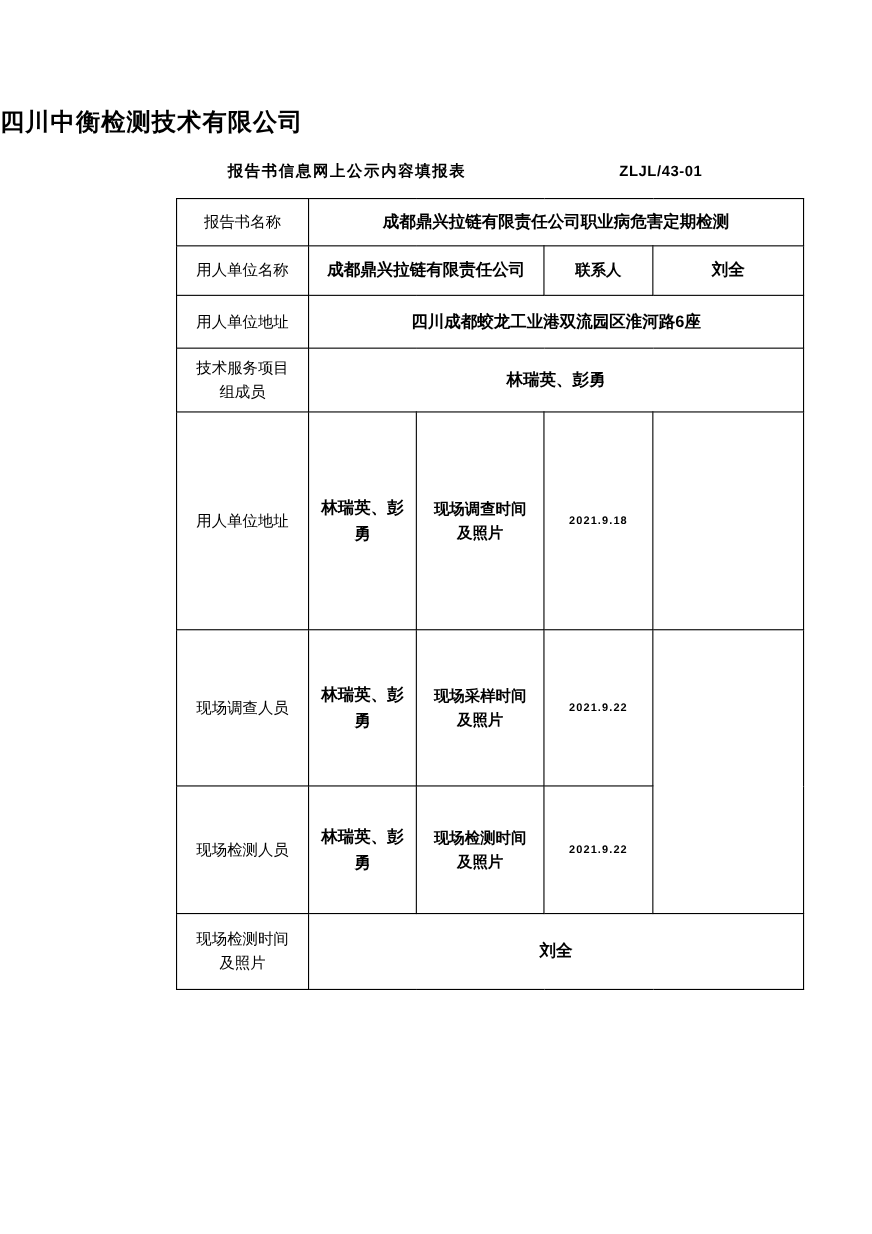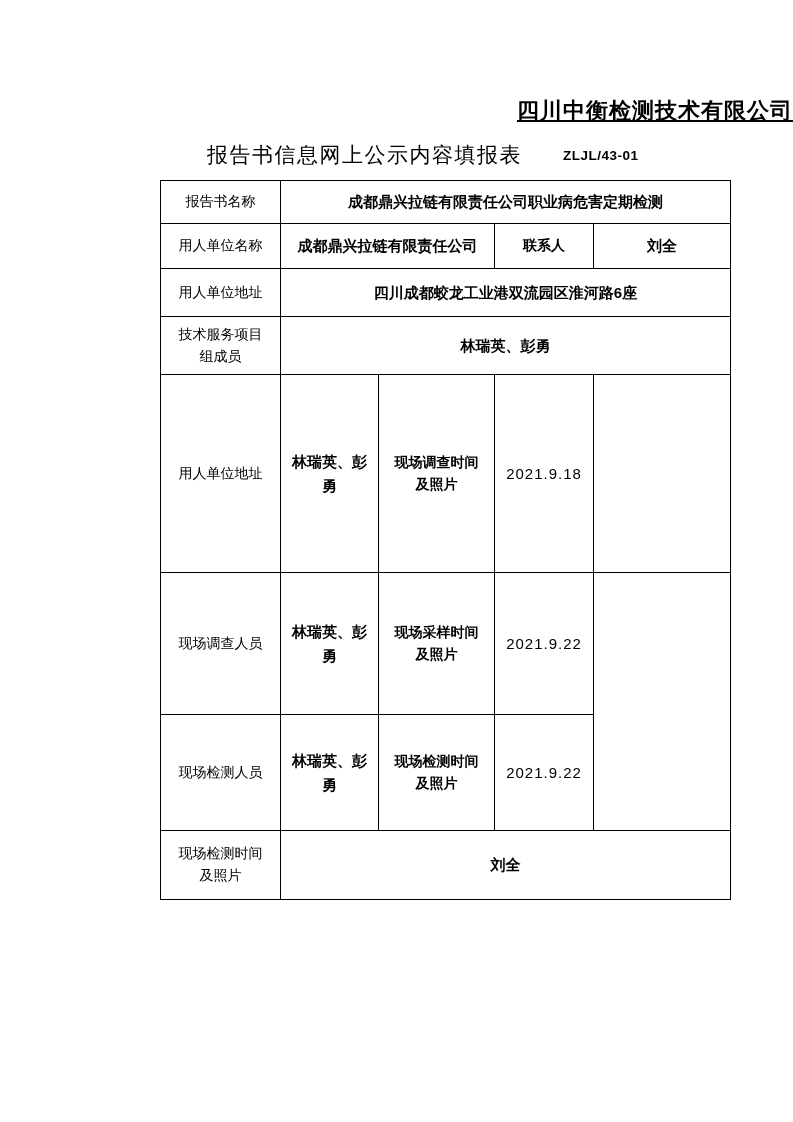--- a/index.html
+++ b/index.html
@@ -12,40 +12,39 @@
     color: #000000;
     font-family: "Liberation Sans", "DejaVu Sans", sans-serif;
     overflow: hidden;
   }
   .title {
     position: absolute;
     top: 96px;
     left: 0;
     width: 100%;
     margin: 0;
-    text-align: right;
+    text-align: left;
     font-size: 22px;
     font-weight: 700;
     letter-spacing: 1px;
     line-height: 30px;
-    text-decoration: underline;
   }
   .subtitle-row {
     position: absolute;
     top: 141px;
     left: 0;
     width: 100%;
     height: 30px;
   }
   .subtitle {
     position: absolute;
     left: 207px;
     top: 0;
-    font-size: 21px;
-    font-weight: 400;
+    font-size: 14px;
+    font-weight: 700;
     letter-spacing: 1.5px;
     line-height: 28px;
   }
   .doc-code {
     position: absolute;
     left: 563px;
     top: 7px;
     font-size: 13.5px;
     font-weight: 700;
     letter-spacing: 0.5px;
@@ -75,22 +74,22 @@
   td.sub-label {
     font-size: 14px;
     font-weight: 700;
     padding: 2px 10px;
   }
   td.value {
     font-size: 15px;
     font-weight: 700;
   }
   td.date {
-    font-size: 15px;
-    font-weight: 400;
+    font-size: 10px;
+    font-weight: 700;
     letter-spacing: 1px;
   }
   tr.r1 { height: 43px; }
   tr.r2 { height: 45px; }
   tr.r3 { height: 48px; }
   tr.r4 { height: 58px; }
   tr.r5 { height: 198px; }
   tr.r6 { height: 142px; }
   tr.r7 { height: 116px; }
   tr.r8 { height: 69px; }

